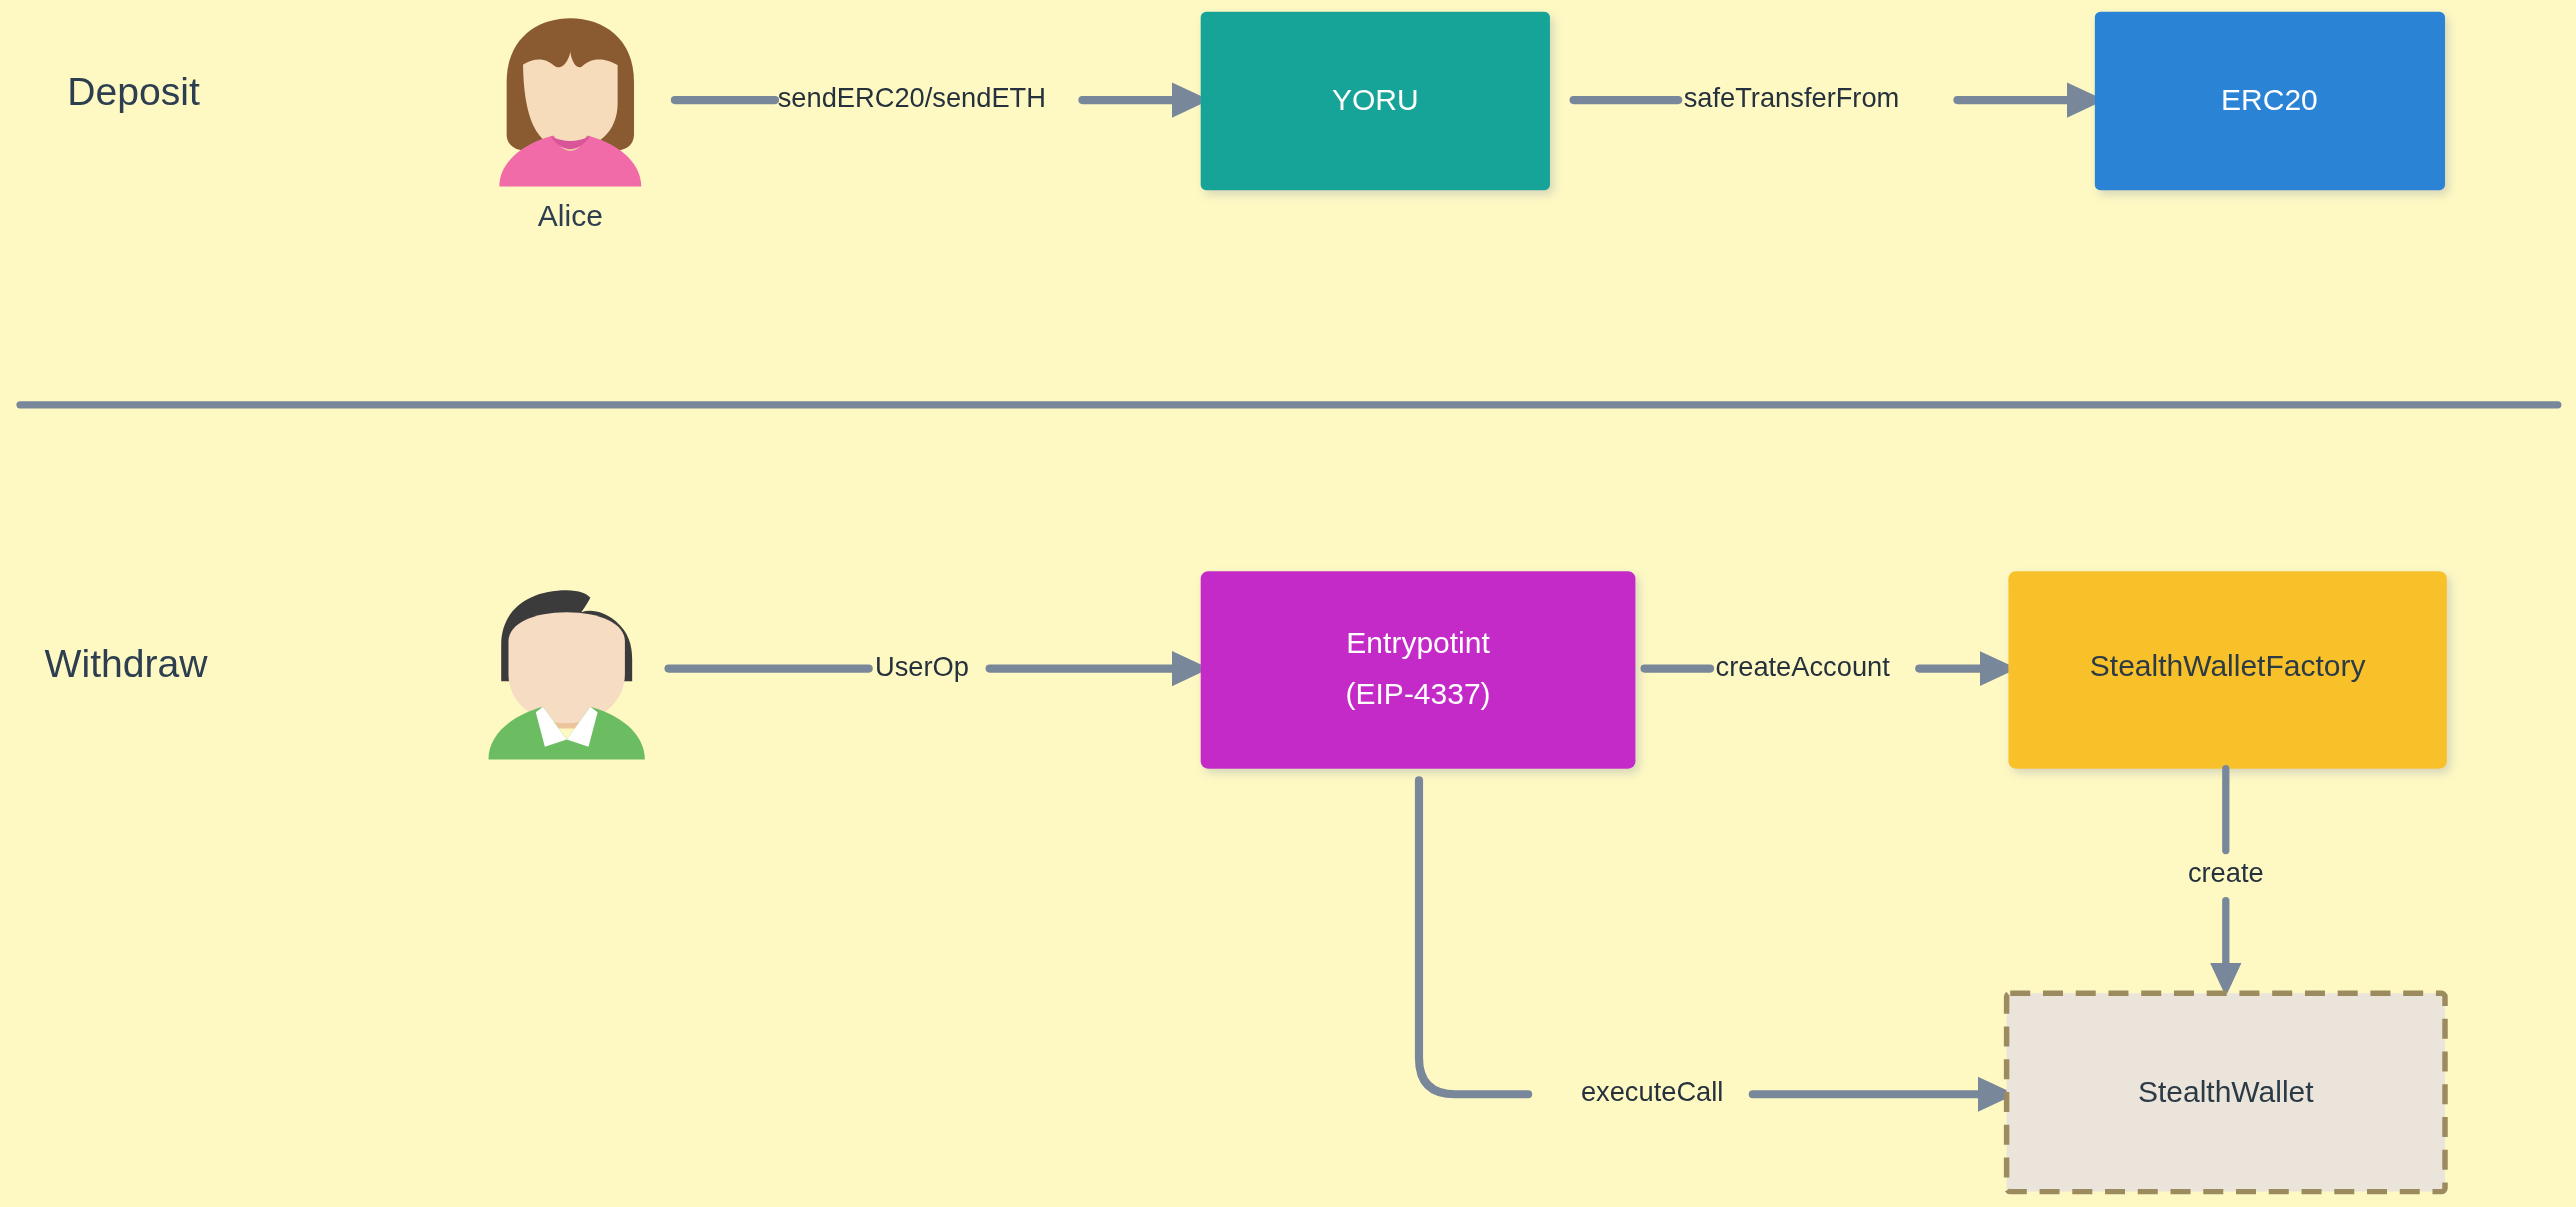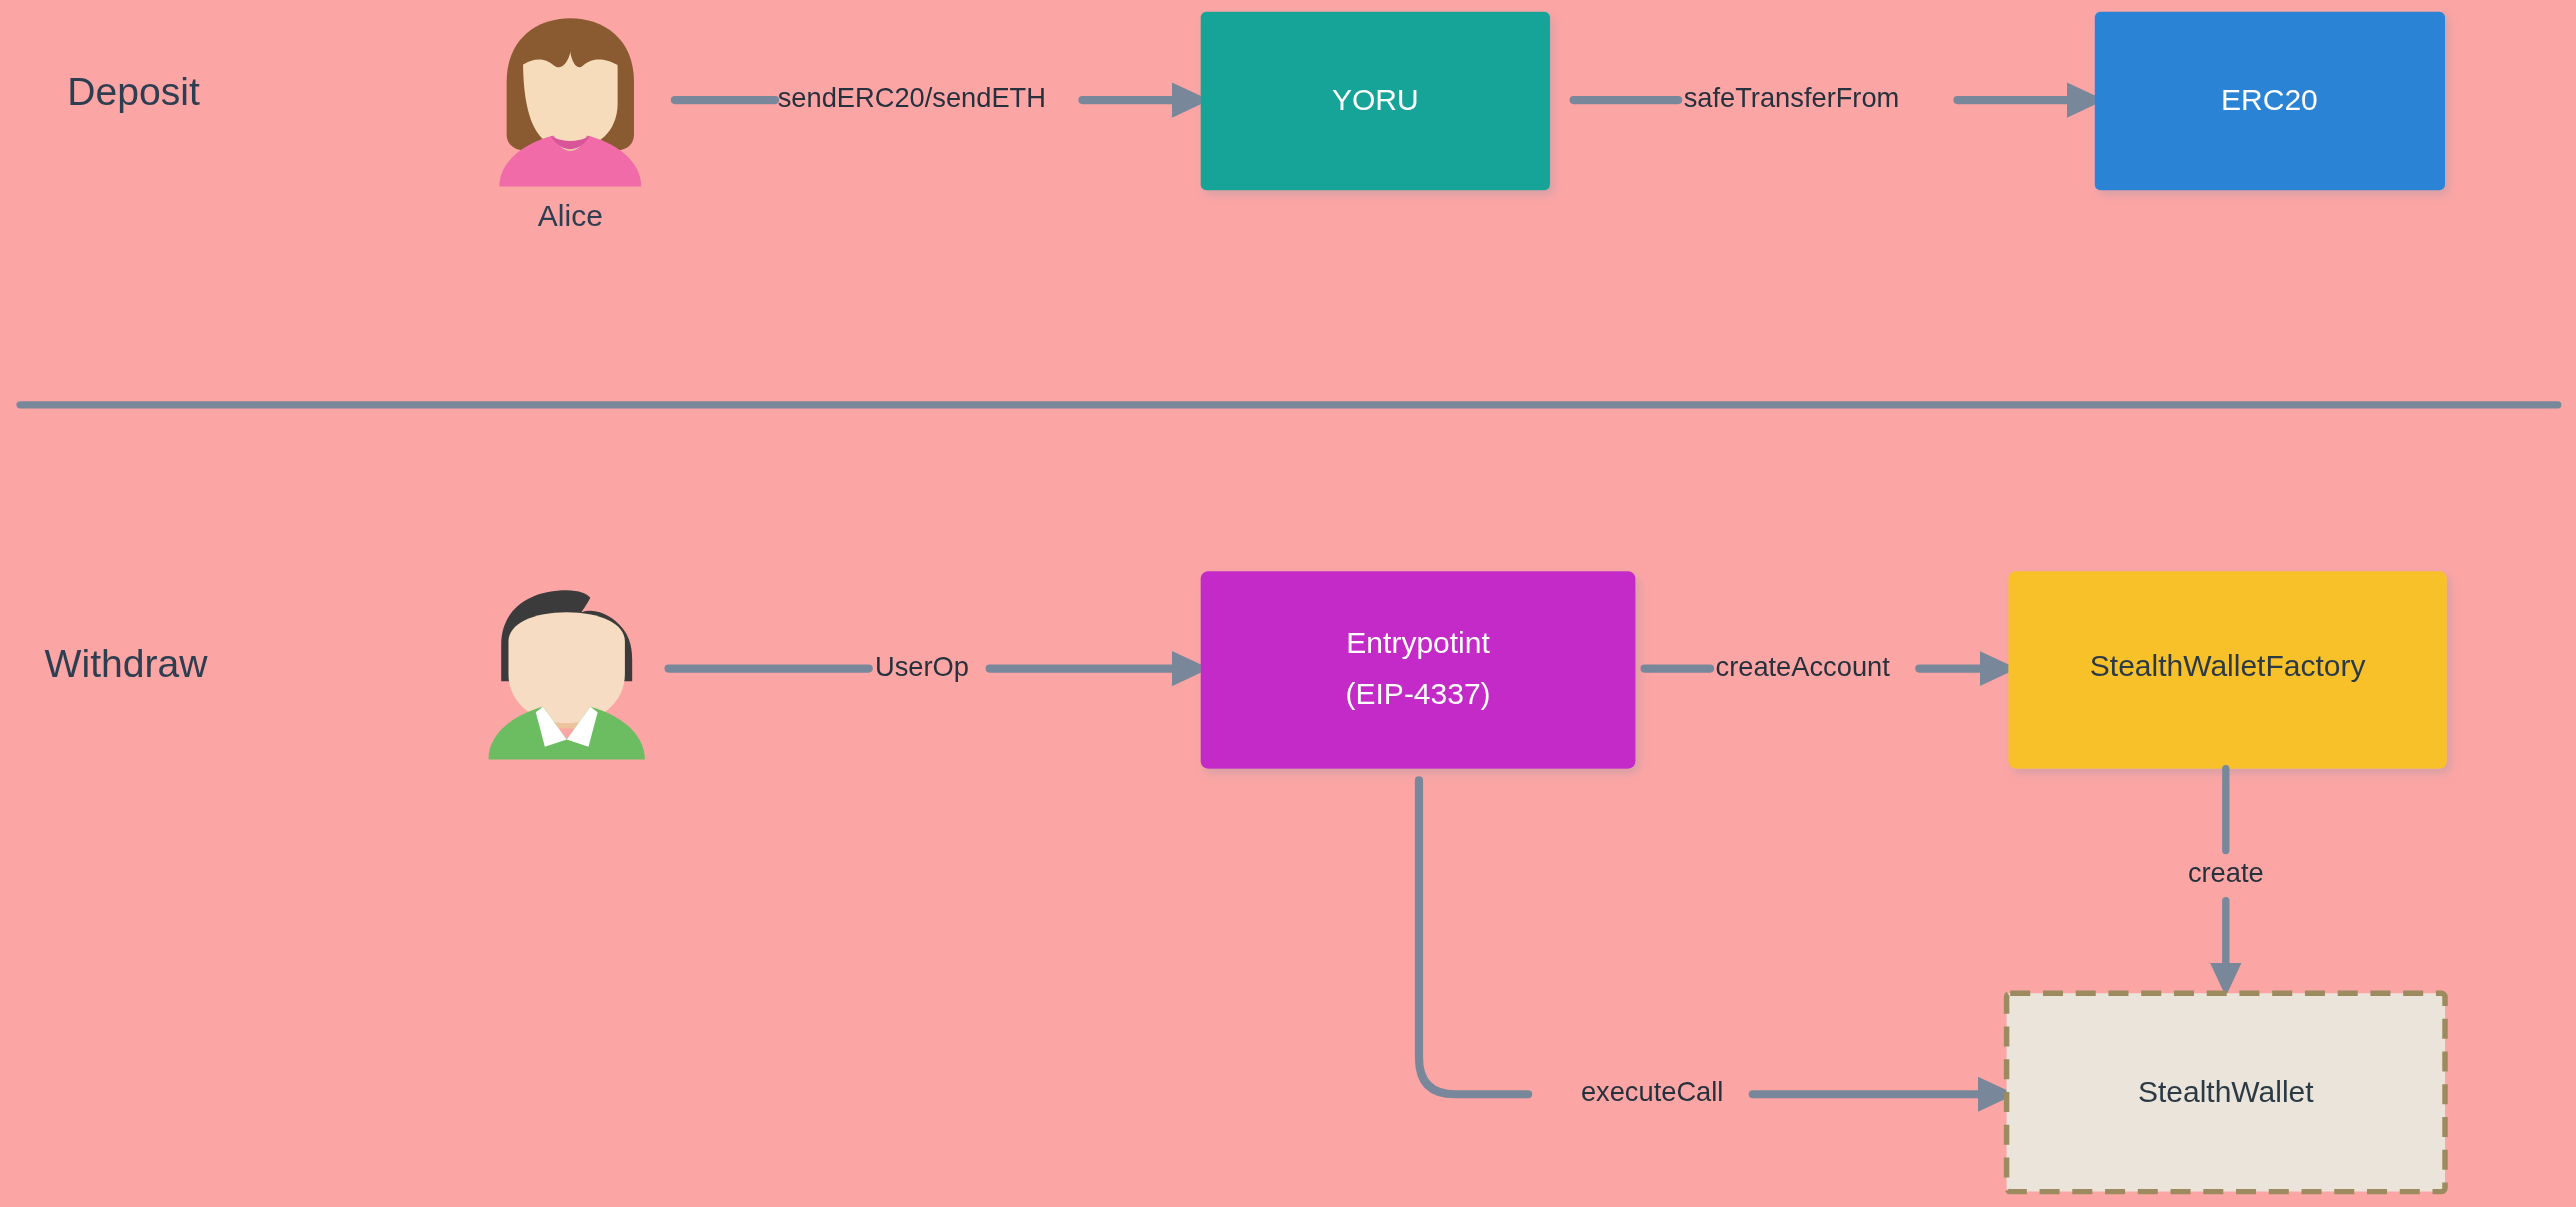--- a/index.html
+++ b/index.html
@@ -10,21 +10,21 @@
   body {
     width: 2576px;
     height: 1208px;
     font-family: "Liberation Sans", sans-serif;
     overflow: hidden;
   }
   #stage {
     position: relative;
     width: 2576px;
     height: 1208px;
-    background: #fca5a5;
+    background: #fef9c3;
   }
   svg.diagram {
     position: absolute;
     left: 0;
     top: 0;
     width: 2576px;
     height: 1208px;
     display: block;
   }
   .section-label {

